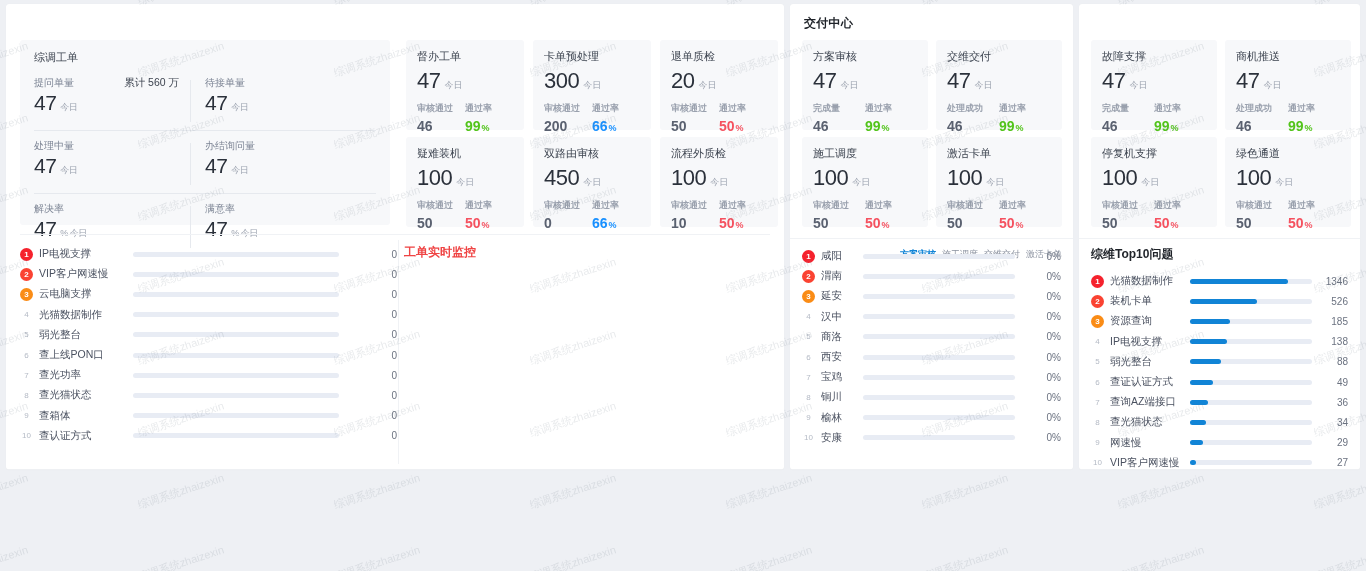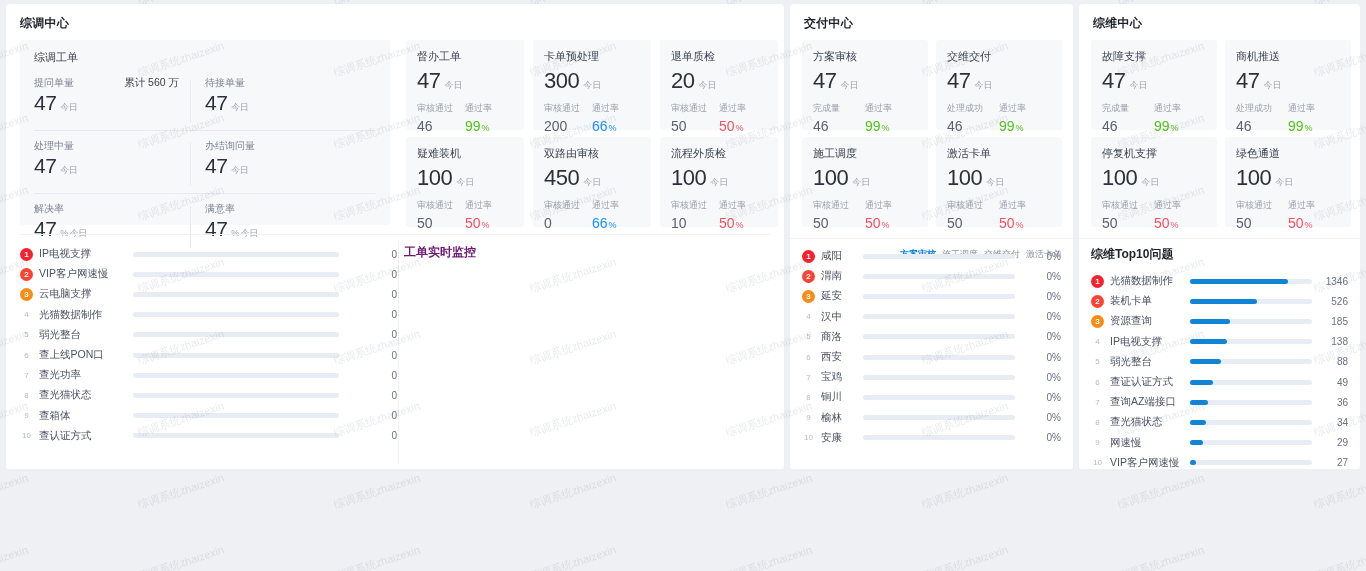--- a/index.html
+++ b/index.html
@@ -63,21 +63,21 @@
   }
 
   
   .tile{
     position:absolute; background:#f7f8fa; border-radius:3px; padding:9px 11px;
   }
   .tile-title{ font-size:11px; color:#3d4450; margin-bottom:5px; }
   .tile-main{ display:flex; align-items:baseline; margin-bottom:9px; }
   .tile-num{ font-size:22px; color:#2b313b; line-height:24px; letter-spacing:-.5px; }
   .tile-today{ font-size:9px; color:#9aa1ae; margin-left:4px; }
-  .tile-sub{ display:flex; }
+  .tile-sub{ display:flex;font-weight:bold; }
   .sub-item{ width:72px; }
   .sub-label{ font-size:9px; color:#9aa1ae; margin-bottom:3px; }
   .sub-value{ font-size:14px; color:#5a6170; }
   .sub-value .pct{ font-size:9px; margin-left:1px; }
 
   
   .rank-wrap{ position:absolute; }
   .rank-head{ font-size:12px; font-weight:bold; color:#1f2329; margin-bottom:8px; }
   .rank-row{ display:flex; align-items:center; height:20.2px; }
   .badge{
@@ -109,38 +109,37 @@
   .stab.active{ color:#1184d6; font-weight:bold; }
 
   
   #top10-maint{ left:12px; top:8px; width:260px; }
   #top10-maint .rank-name{ width:80px; }
   #top10-maint .rank-bar{ width:122px; }
   #top10-maint .rank-val{ width:36px; }
 
   
   #monitor{ position:absolute; left:398px; top:240px; width:370px; }
-  .mon-head{ font-size:12px; font-weight:bold; color:#701a75; }
+  .mon-head{ font-size:12px; font-weight:bold; color:#ef4444; }
 
   .vdiv{
     position:absolute; left:392px; top:236px; width:1px; height:224px;
     background:#f0f2f5;
   }
   .hdiv{
     position:absolute; left:14px; top:230px; width:750px; height:1px;
     background:#f0f2f5;
   }
 </style>
 </head>
 <body>
 
 <div class="row-top">
 
   <div class="card card-title-div" id="panel-dispatch">
-    <div class="card-title">综调中心</div>
 
     <div class="summary">
       <div class="summary-head">综调工单</div>
       <div class="sgrid">
         <div class="scell brd-r">
           <div class="stotal">累计 560 万</div>
           <div class="slabel">提问单量</div>
           <div class="sval"><span>47</span><span class="sunit">今日</span></div>
         </div>
         <div class="scell">
@@ -531,21 +530,20 @@
             <span class="rank-bar" style="background: rgb(232, 236, 244);">
               <span class="rank-fill" style="width: 0%; background: rgb(17, 132, 214);"></span>
             </span>
             <span class="rank-val">0%</span>
           </div>
         </div>
     </div>
   </div>
 
   <div class="card card-title-div" id="panel-maint">
-    <div class="card-title">综维中心</div>
 
     <div class="tile" style="left:12px;top:36px;width:126px;height:90px;">
       <div class="tile-title">故障支撑</div>
       <div class="tile-main">
         <span class="tile-num">47</span>
         <span class="tile-today">今日</span>
       </div>
       <div class="tile-sub">
         <div class="sub-item">
           <div class="sub-label">完成量</div>

